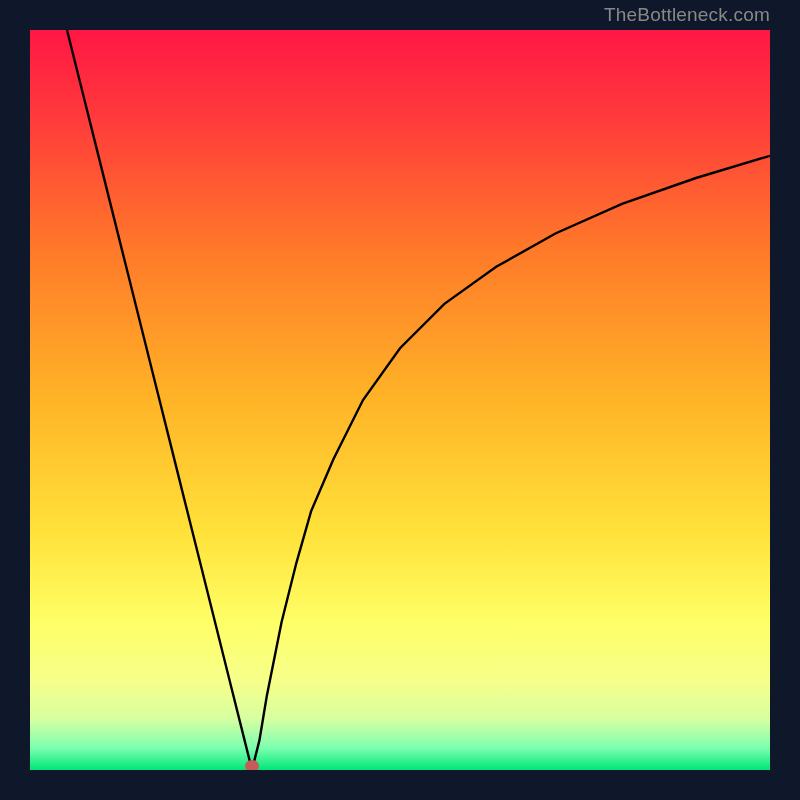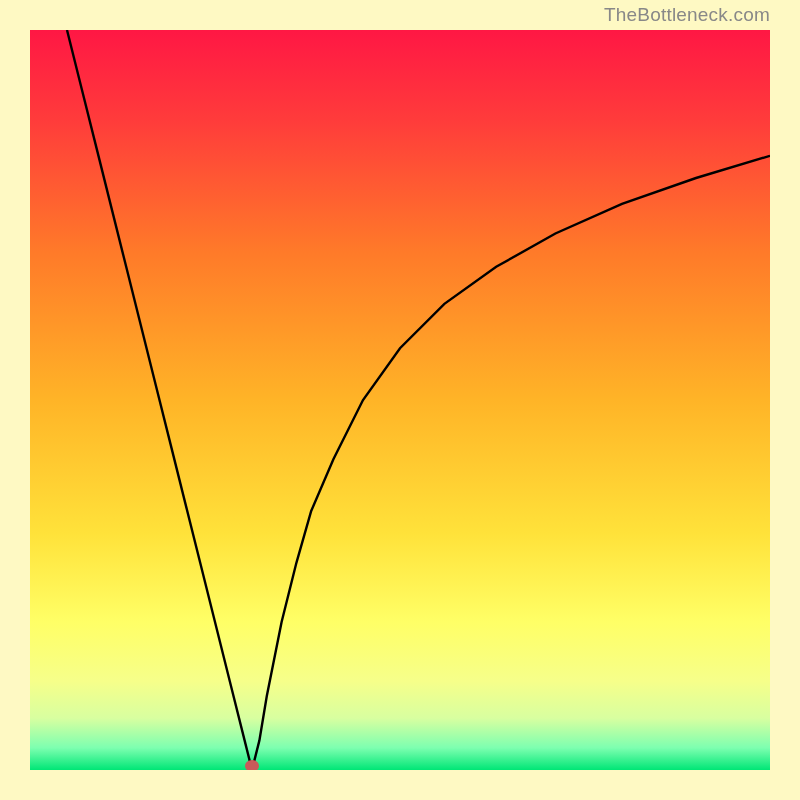--- a/index.html
+++ b/index.html
@@ -7,21 +7,21 @@
     padding: 0;
     width: 800px;
     height: 800px;
     overflow: hidden;
     background: #000;
     font-family: Arial, Helvetica, sans-serif;
   }
   .outer {
     width: 800px;
     height: 800px;
-    background: #fef9c3;
+    background: #0f172a;
     position: relative;
   }
   .plot {
     position: absolute;
     left: 30px;
     top: 30px;
     width: 740px;
     height: 740px;
     box-sizing: border-box;
   }

